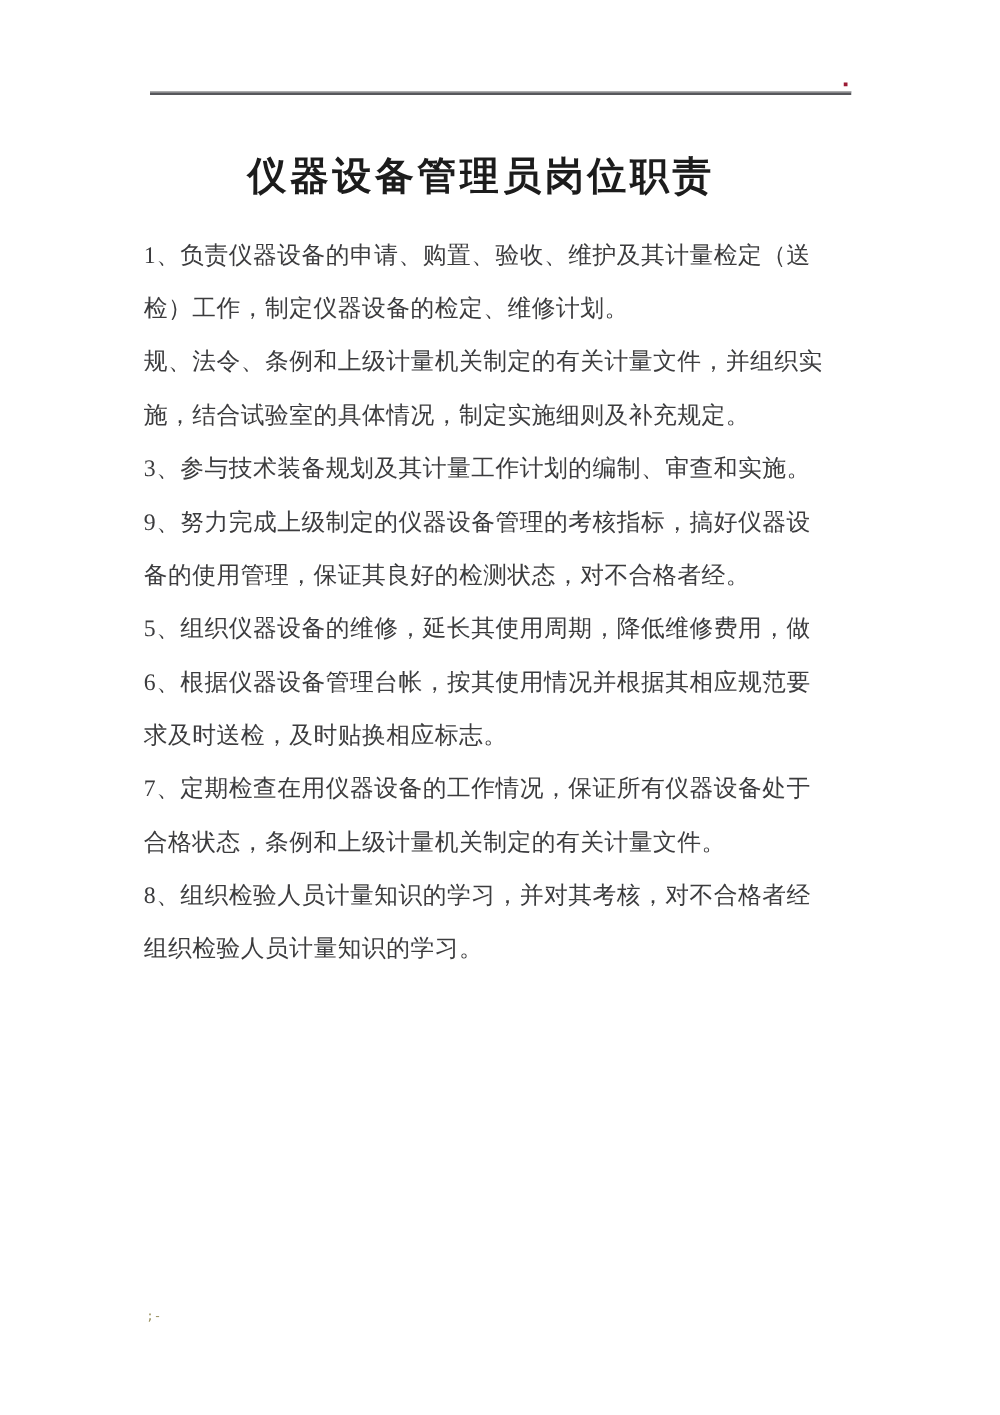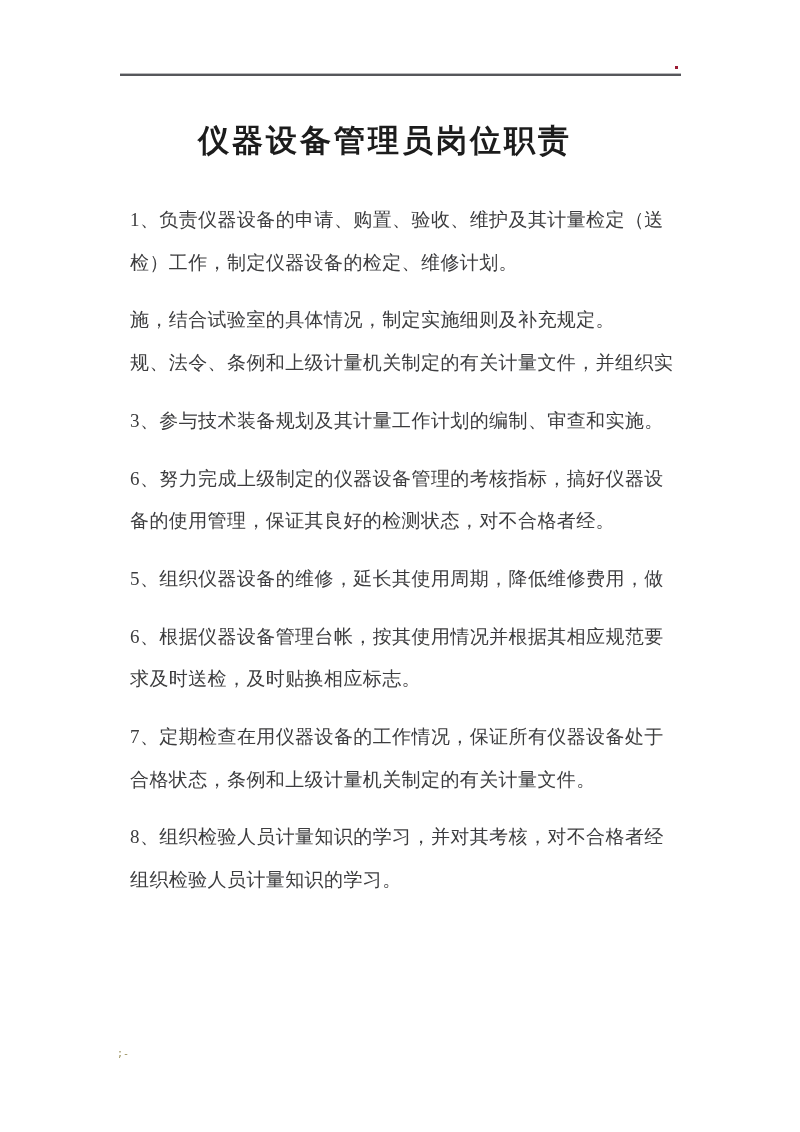--- a/index.html
+++ b/index.html
@@ -54,21 +54,21 @@
     position: absolute;
     left: 115px;
     top: 184px;
     width: 540px;
     font-size: 19px;
     line-height: 42.7px;
     color: #3c3c3e;
     letter-spacing: 0.4px;
   }
   .para {
-    margin: 15px;
+    margin: 0;
     padding: 0;
   }
   .line {
     white-space: nowrap;
   }
   .footer-mark {
     position: absolute;
     left: 117px;
     top: 1049px;
     font-size: 10px;
@@ -87,28 +87,28 @@
 
   <h1 class="doc-title">仪器设备管理员岗位职责</h1>
 
   <div class="doc-body">
 
   <div class="para">
         <div class="line">1、负责仪器设备的申请、购置、验收、维护及其计量检定（送</div>
         <div class="line">检）工作，制定仪器设备的检定、维修计划。</div>
       </div>
       <div class="para">
+        <div class="line">规、法令、条例和上级计量机关制定的有关计量文件，并组织实</div>
         <div class="line">施，结合试验室的具体情况，制定实施细则及补充规定。</div>
-        <div class="line">规、法令、条例和上级计量机关制定的有关计量文件，并组织实</div>
       </div>
       <div class="para">
         <div class="line">3、参与技术装备规划及其计量工作计划的编制、审查和实施。</div>
       </div>
       <div class="para">
-        <div class="line">6、努力完成上级制定的仪器设备管理的考核指标，搞好仪器设</div>
+        <div class="line">9、努力完成上级制定的仪器设备管理的考核指标，搞好仪器设</div>
         <div class="line">备的使用管理，保证其良好的检测状态，对不合格者经。</div>
       </div>
       <div class="para">
         <div class="line">5、组织仪器设备的维修，延长其使用周期，降低维修费用，做</div>
       </div>
       <div class="para">
         <div class="line">6、根据仪器设备管理台帐，按其使用情况并根据其相应规范要</div>
         <div class="line">求及时送检，及时贴换相应标志。</div>
       </div>
       <div class="para">

